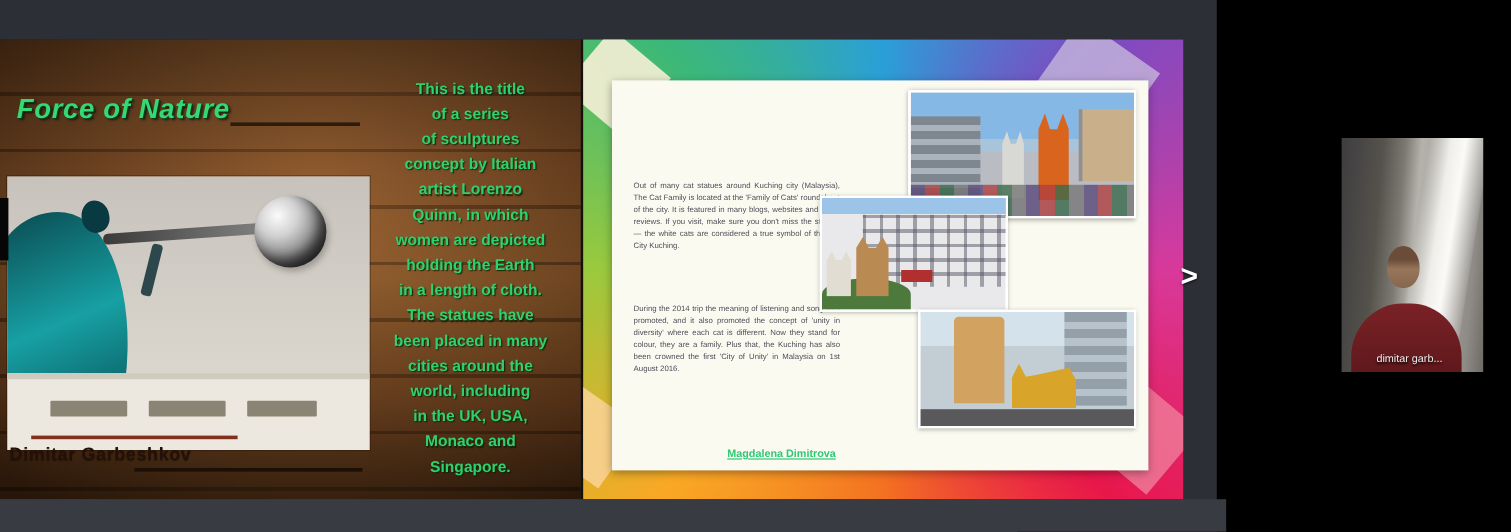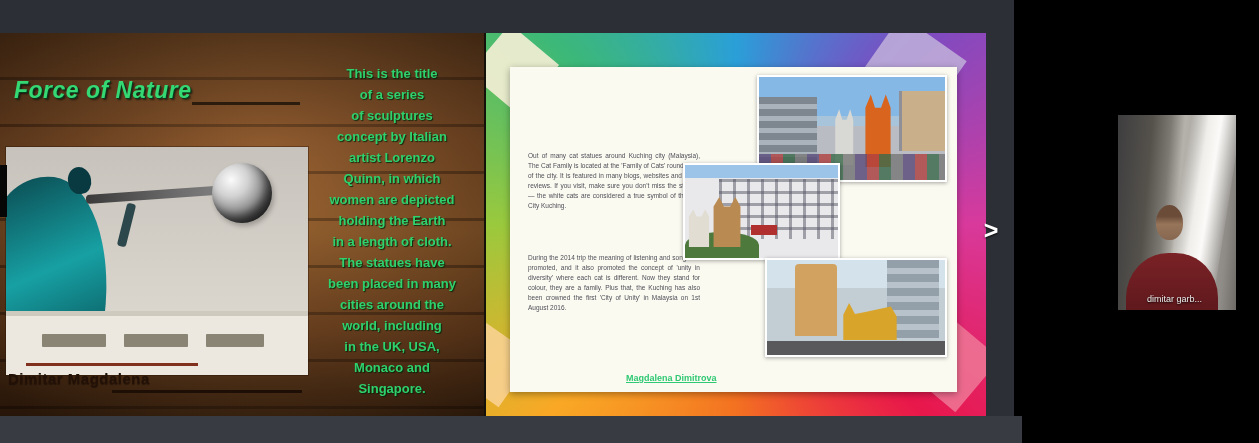--- a/index.html
+++ b/index.html
@@ -69,21 +69,21 @@
   #washi-bl { left:-26px; top:300px; width:62px; height:62px; background:rgba(250,212,152,.85);
     transform:rotate(35deg); }
   #cat-card { left:24px; top:34px; width:447px; height:325px; background:#fbfaf1; z-index:2;
     box-shadow:0 2px 7px rgba(0,0,0,.35); }
   #cat-title { left:18px; top:38px; width:170px; font-size:15px; line-height:1.55;
     color:#27a584; text-decoration:underline; white-space:pre-line; }
   .cat-par { position:absolute; left:18px; width:172px; font-size:6.5px; line-height:1.55;
     color:#4e4e58; text-align:justify; }
   #cat-p1 { top:84px; }
   #cat-p2 { top:186px; }
-  #cat-credit { left:100px; top:306px; font-size:9px; font-weight:700; color:#2fc873;
+  #cat-credit { left:80px; top:306px; font-size:9px; font-weight:700; color:#2fc873;
     text-decoration:underline;padding-left:16px; }
   .photo { position:absolute; overflow:hidden; box-shadow:0 1px 4px rgba(0,0,0,.35);
     border:2px solid #fff; }
   #photoA { left:247px; top:8px; width:190px; height:107px; z-index:3;
     background:linear-gradient(180deg,#86b8e6 0 38%, #a8c4da 38% 48%, #b9bcc2 48%); }
   #photoA .bldg1 { left:0; top:20px; width:58px; height:87px;
     background:repeating-linear-gradient(180deg,#7e8790 0 7px, #aab3bc 7px 12px); }
   #photoA .shops { left:0; bottom:0; width:190px; height:26px;
     background:repeating-linear-gradient(90deg,#5a4a7a 0 12px, #b04040 12px 24px, #3a6a4a 24px 36px, #777 36px 48px); opacity:.8; }
   #photoA .bldg2 { right:0; top:14px; width:46px; height:60px; background:#c9b08a;
@@ -174,21 +174,21 @@
 in a length of cloth.
 The statues have
 been placed in many
 cities around the
 world, including
 in the UK, USA,
 Monaco and
 Singapore.</div>
 
       <div id="fon-author-line" class="abs"></div>
-      <div id="fon-author" class="abs">Dimitar Magdalena</div>
+      <div id="fon-author" class="abs">Dimitar Garbeshkov</div>
       <div id="fon-author-underline" class="abs"></div>
     </div>
 
     <div id="slide-right" class="abs">
       <div id="washi-tl" class="washi"></div>
       <div id="washi-tr" class="washi"></div>
       <div id="washi-br" class="washi"></div>
       <div id="washi-bl" class="washi"></div>
 
       <div id="cat-card" class="abs">

